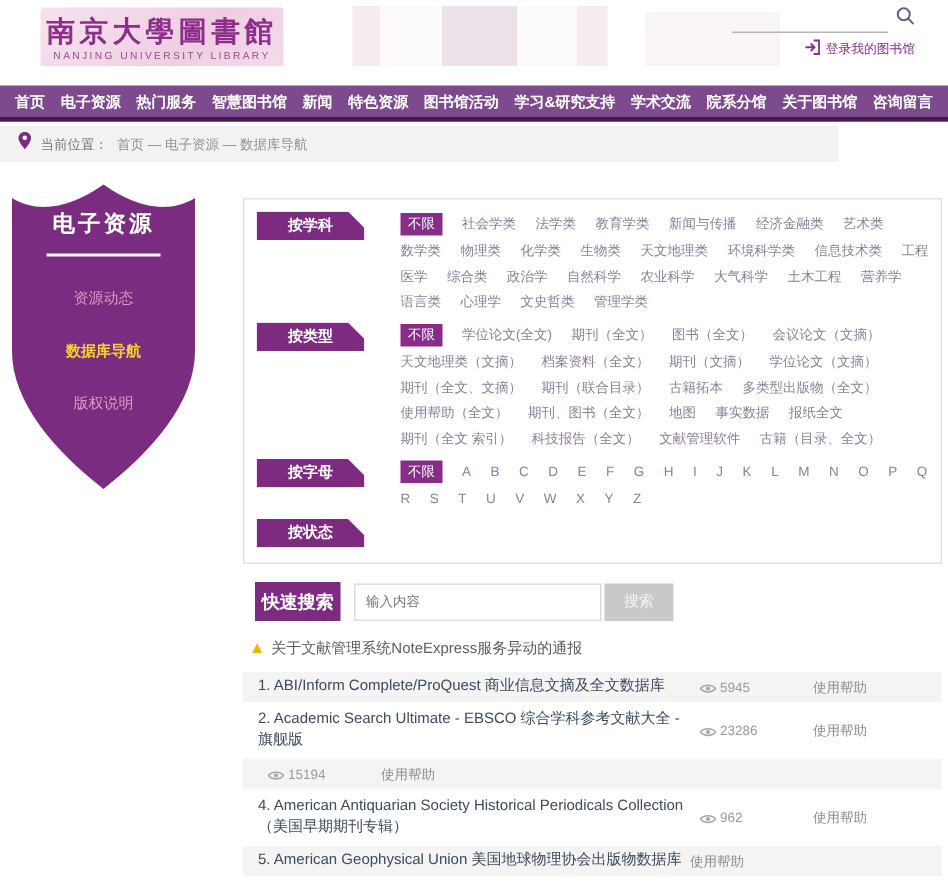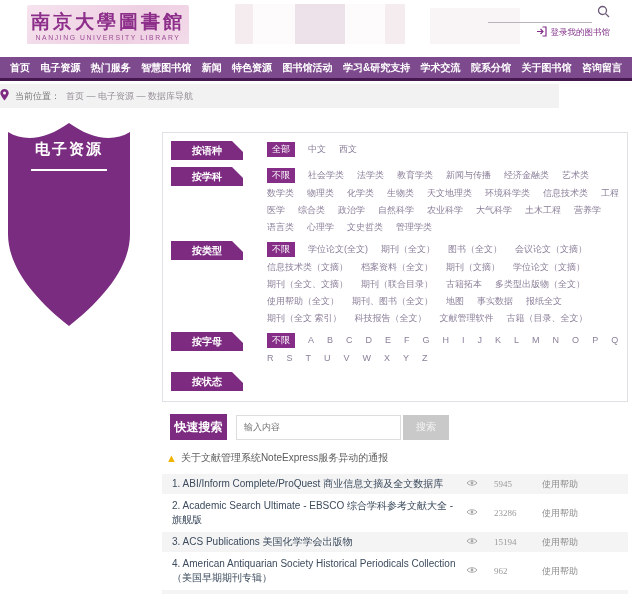--- a/index.html
+++ b/index.html
@@ -23,21 +23,21 @@
   .login { position:absolute; right:22px; top:26px; display:flex; align-items:center; gap:4px;
     color:#82308a; font-size:8.5px; cursor:pointer; }
 
   
   .nav { position:absolute; left:0; top:57px; width:632px; height:24px; background:#7d4a8d;
     border-bottom:3px solid #45184f; display:flex; align-items:center; justify-content:space-between; padding:0 10px; }
   .nav-item { color:#fff; font-size:10px; font-weight:bold; text-decoration:none; white-space:nowrap; cursor:pointer; }
 
   
   .crumbbar { position:absolute; left:0; top:84px; width:559px; height:24px; background:#f3f2f3;
-    display:flex; align-items:center; gap:6px; }
+    display:flex; align-items:center; padding-left:12px; gap:6px; }
   .crumb-prefix { font-size:9px; color:#777; }
   .crumb-path { font-size:9px; color:#948e96; }
 
   
   .shield-wrap { position:absolute; left:8px; top:116px; width:122px; height:212px; }
   .shield-svg { position:absolute; left:0; top:0; }
   .shield-content { position:absolute; left:0; top:14px; width:122px; text-align:center; }
   .shield-title { color:#fff; font-size:15px; font-weight:bold; letter-spacing:2px; margin-top:10px; }
   .shield-hr { width:76px; height:2px; background:#fff; margin:10px auto 4px; }
   .shield-item { display:block; font-size:10px; margin-top:21px; color:#d89bc0; cursor:pointer; text-decoration:none; }
@@ -63,21 +63,21 @@
   .quick-btn { width:46px; height:25px; margin-left:2px; background:#c9c9c9; color:#f4f4f4; border:none; font-size:10px; cursor:pointer; }
 
   .notice { display:flex; align-items:center; gap:4px; margin-top:11px; margin-left:4px; }
   .warn-icon { font-size:11px; color:#f0b400; line-height:11px; }
   .notice-text { font-size:10px; color:#5b5b5b; cursor:pointer; }
 
   .db-list { margin-top:9px; }
   .db-row { display:flex; align-items:center; min-height:20px; padding:2px 6px 2px 10px; margin-bottom:3px; background:#fff; }
   .db-row.odd { background:#f4f4f4; }
   .db-title { flex:1 1 auto; max-width:288px; font-size:10px; line-height:14px; color:#3c4b5d; cursor:pointer; }
-  .db-views { flex:0 0 76px; display:flex; align-items:flex-start; gap:16px; font-size:9px; color:#9a9a9a; margin-left:6px;font-family:Liberation Serif, serif; }
+  .db-views { flex:0 0 76px; display:flex; align-items:flex-end; gap:2px; font-size:9px; color:#9a9a9a; margin-left:6px; }
   .db-help { flex:0 0 58px; font-size:9px; color:#8d8d8d; cursor:pointer; }
 
   .eye-icon { display:inline-block; }
 </style>
 </head>
 <body>
 
 <div class="page">
 
   <div class="header">
@@ -133,34 +133,31 @@
     <span class="crumb-path">首页 — 电子资源 — 数据库导航</span>
   </div>
 
   <div class="shield-wrap">
     <svg class="shield-svg" width="122" height="212" viewBox="0 0 122 212">
       <path d="M0,16 C18,27 40,22 61,7 C82,22 104,27 122,16 L122,118 C122,152 94,184 61,210 C28,184 0,152 0,118 Z" fill="#7a2c80"></path>
     </svg>
     <div class="shield-content">
       <div class="shield-title">电子资源</div>
       <div class="shield-hr"></div>
+      <div id="sidebar-items">
+          <a class="shield-item">资源动态</a>
+          <a class="shield-item active">数据库导航</a>
+          <a class="shield-item">版权说明</a>
+        </div>
     </div>
   </div>
 
   <div class="main">
 
     <div class="filter-panel" id="filter-panel">
-        <div class="filter-row">
-          <div class="filter-tag">按语种</div>
-          <div class="filter-options">
-            <span class="filter-opt selected">全部</span>
-            <span class="filter-opt">中文</span>
-            <span class="filter-opt">西文</span>
-          </div>
-        </div>
         <div class="filter-row">
           <div class="filter-tag">按学科</div>
           <div class="filter-options">
             <span class="filter-opt selected">不限</span>
             <span class="filter-opt">社会学类</span>
             <span class="filter-opt">法学类</span>
             <span class="filter-opt">教育学类</span>
             <span class="filter-opt">新闻与传播</span>
             <span class="filter-opt">经济金融类</span>
             <span class="filter-opt">艺术类</span>
@@ -187,21 +184,21 @@
           </div>
         </div>
         <div class="filter-row">
           <div class="filter-tag">按类型</div>
           <div class="filter-options">
             <span class="filter-opt selected">不限</span>
             <span class="filter-opt">学位论文(全文)</span>
             <span class="filter-opt">期刊（全文）</span>
             <span class="filter-opt">图书（全文）</span>
             <span class="filter-opt">会议论文（文摘）</span>
-            <span class="filter-opt">信息技术类（文摘）</span>
+            <span class="filter-opt">天文地理类（文摘）</span>
             <span class="filter-opt">档案资料（全文）</span>
             <span class="filter-opt">期刊（文摘）</span>
             <span class="filter-opt">学位论文（文摘）</span>
             <span class="filter-opt">期刊（全文、文摘）</span>
             <span class="filter-opt">期刊（联合目录）</span>
             <span class="filter-opt">古籍拓本</span>
             <span class="filter-opt">多类型出版物（全文）</span>
             <span class="filter-opt">使用帮助（全文）</span>
             <span class="filter-opt">期刊、图书（全文）</span>
             <span class="filter-opt">地图</span>
@@ -278,21 +275,20 @@
           <span class="db-views">
             <svg class="eye-icon" width="12" height="8" viewBox="0 0 12 8">
               <path d="M1 4 C3 1 9 1 11 4 C9 7 3 7 1 4 Z" fill="none" stroke="#a8a8a8" stroke-width="1"></path>
               <circle cx="6" cy="4" r="1.4" fill="#a8a8a8"></circle>
             </svg>
             <span>23286</span>
           </span>
           <a class="db-help">使用帮助</a>
         </div>
         <div class="db-row odd">
-          <span class="db-title">3. ACS Publications 美国化学学会出版物</span>
           <span class="db-views">
             <svg class="eye-icon" width="12" height="8" viewBox="0 0 12 8">
               <path d="M1 4 C3 1 9 1 11 4 C9 7 3 7 1 4 Z" fill="none" stroke="#a8a8a8" stroke-width="1"></path>
               <circle cx="6" cy="4" r="1.4" fill="#a8a8a8"></circle>
             </svg>
             <span>15194</span>
           </span>
           <a class="db-help">使用帮助</a>
         </div>
         <div class="db-row">

